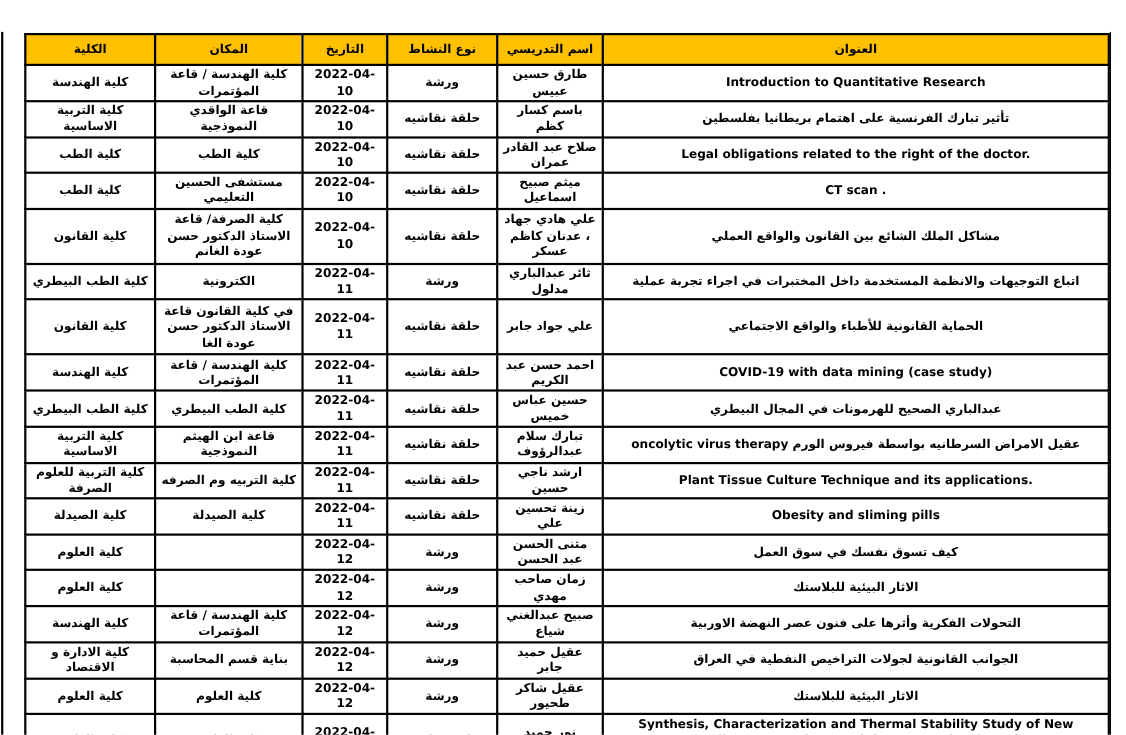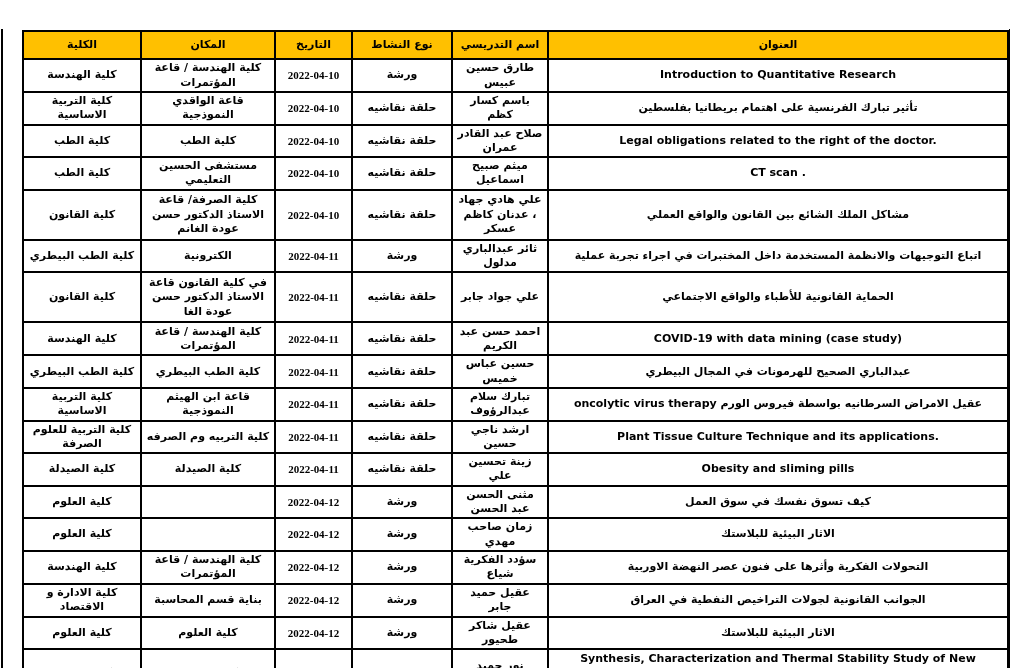--- a/index.html
+++ b/index.html
@@ -44,21 +44,21 @@
     line-height: 1.3;
     overflow: hidden;
   }
   table.events thead th {
     background: var(--header-bg, #FFC000);
     font-size: 11px;
     height: 24px;
   }
   table.events td { font-size: 11px; }
 
-  td.cell-date { direction: ltr; font-family: Liberation Serif, serif; }
+  td.cell-date { direction: ltr; }
   td.cell-title { unicode-bidi: plaintext; }
 
   
   tbody tr:nth-child(1)  { height: 33px; }
   tbody tr:nth-child(2)  { height: 30px; }
   tbody tr:nth-child(3)  { height: 22px; }
   tbody tr:nth-child(4)  { height: 28px; }
   tbody tr:nth-child(5)  { height: 50px; }
   tbody tr:nth-child(6)  { height: 22px; }
   tbody tr:nth-child(7)  { height: 50px; }
@@ -209,21 +209,21 @@
       <tr>
         <td class="cell-title">الاثار البيئية للبلاستك</td>
         <td class="cell-instructor">زمان صاحب مهدي</td>
         <td class="cell-activity">ورشة</td>
         <td class="cell-date">2022-04-12</td>
         <td class="cell-place"></td>
         <td class="cell-college">كلية العلوم</td>
       </tr>
       <tr>
         <td class="cell-title">التحولات الفكرية وأثرها على فنون عصر النهضة الاوربية</td>
-        <td class="cell-instructor">سؤدد الفكرية شياع</td>
+        <td class="cell-instructor">صبيح عبدالغني شياع</td>
         <td class="cell-activity">ورشة</td>
         <td class="cell-date">2022-04-12</td>
         <td class="cell-place">كلية الهندسة / قاعة المؤتمرات</td>
         <td class="cell-college">كلية الهندسة</td>
       </tr>
       <tr>
         <td class="cell-title">الجوانب القانونية لجولات التراخيص النفطية في العراق</td>
         <td class="cell-instructor">عقيل حميد جابر</td>
         <td class="cell-activity">ورشة</td>
         <td class="cell-date">2022-04-12</td>

